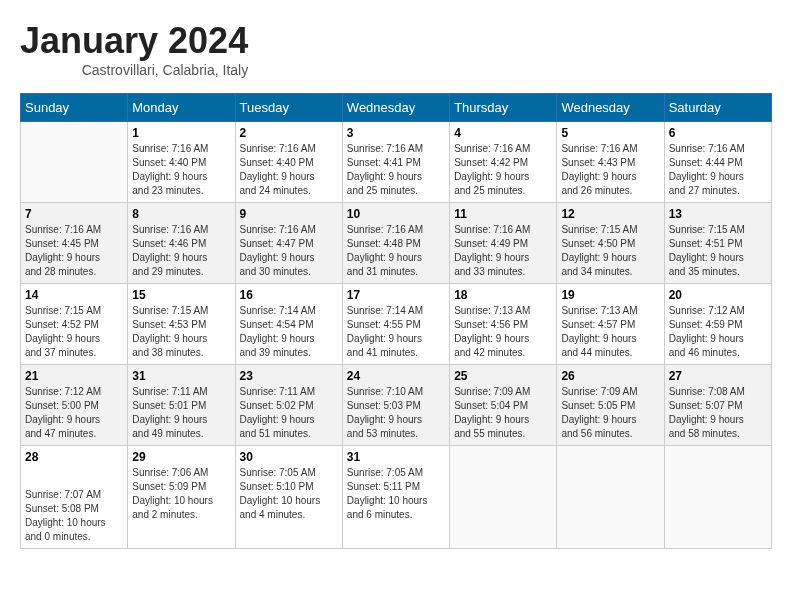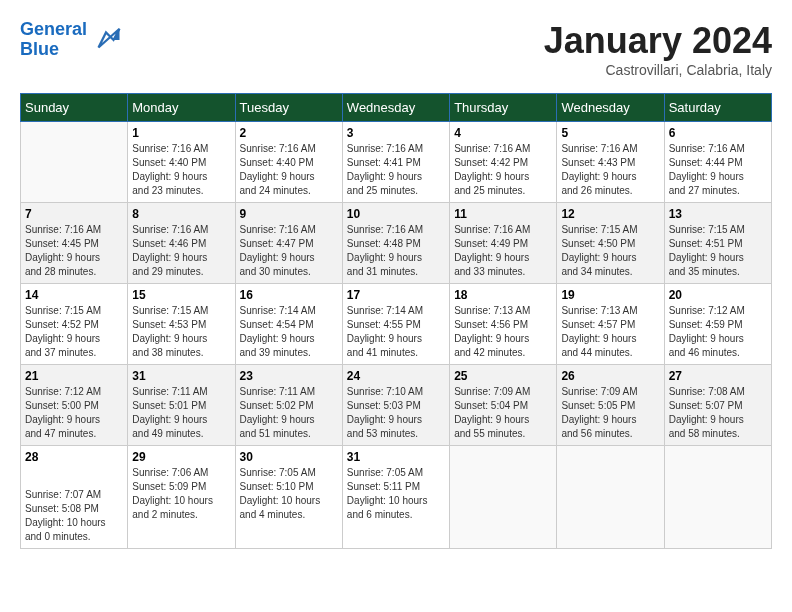--- a/index.html
+++ b/index.html
@@ -45,21 +45,21 @@
     .location {
       font-size: 14px;
       color: #555;
     }
     table {
       width: 100%;
       border-collapse: collapse;
       font-size: 11px;
     }
     thead tr th {
-      background: #14532d;
+      background: #0369a1;
       color: #fff;
       padding: 6px 4px;
       text-align: left;
       font-size: 13px;
       font-weight: normal;
       border: 1px solid #2a6db5;
     }
     tbody tr td {
       border: 1px solid #ccc;
       vertical-align: top;
@@ -86,32 +86,20 @@
       line-height: 1.4;
     }
     .empty-cell {
       background: #f9f9f9 !important;
     }
   </style>
 </head>
 <body>
 
 <div class="header">
-  <div class="logo">
-    <div>
-      <div class="logo-text">
-        <span>General</span><br>
-        <span style="color:#1a6bbf;">Blue</span>
-      </div>
-    </div>
-    <svg class="logo-icon" viewBox="0 0 40 40">
-      <polygon points="10,30 20,10 30,20 38,5" fill="none" stroke="#2a6db5" stroke-width="3"></polygon>
-      <polygon points="30,20 38,5 38,20" fill="#2a6db5"></polygon>
-    </svg>
-  </div>
   <div class="title-block">
     <div class="month-title">January 2024</div>
     <div class="location">Castrovillari, Calabria, Italy</div>
   </div>
 </div>
 
 <table>
   <thead>
     <tr>
     <th>Sunday</th>

